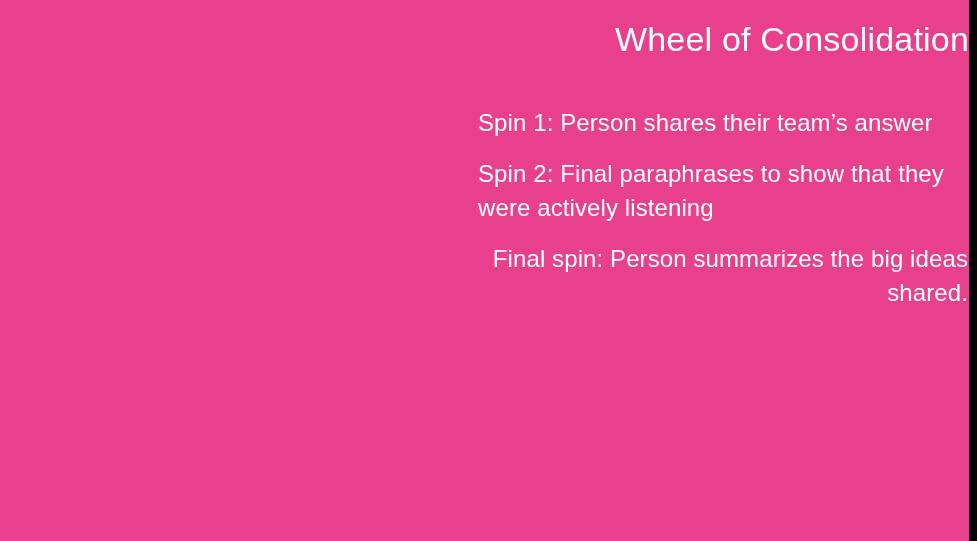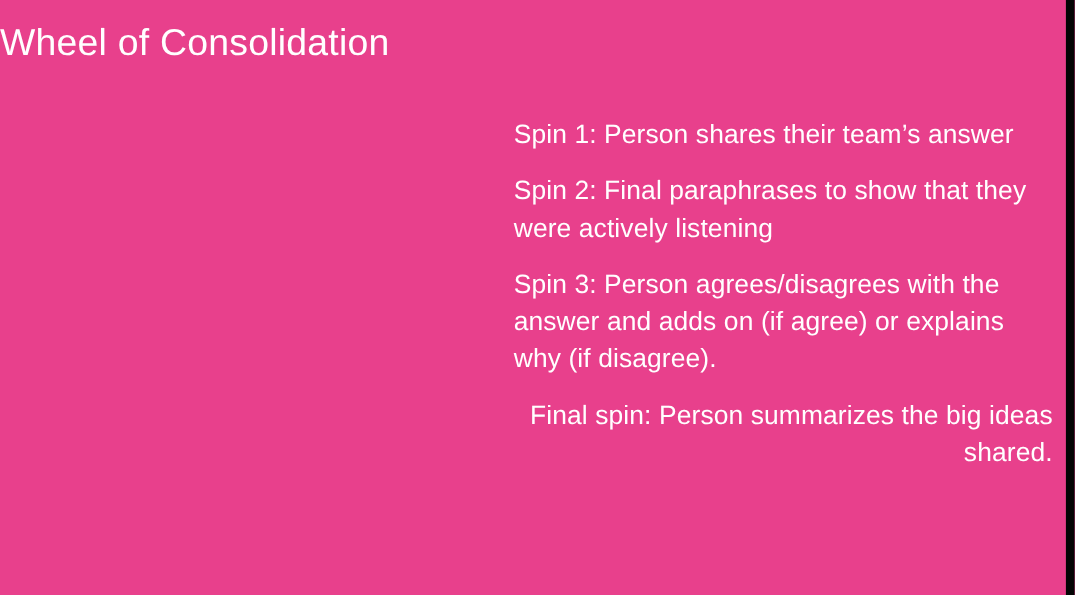--- a/index.html
+++ b/index.html
@@ -30,21 +30,21 @@
     height: 541px;
     background: #050505;
   }
 
   
   #slide-title {
     position: absolute;
     left: 0;
     top: 19px;
     width: 969px;
-    text-align: left;
+    text-align: right;
     color: #ffffff;
     font-family: "Liberation Sans", sans-serif;
     font-weight: 400;
     font-size: 34px;
     line-height: 40px;
     letter-spacing: 0.2px;
   }
 
   
   #left-column {
@@ -88,21 +88,21 @@
     font-weight: 700;
     font-size: 40px;
     line-height: 60px;
     letter-spacing: -1px;
     transform: scaleY(1.04);
   }
 
   
   #instructions {
     position: absolute;
-    left: 467px;
+    left: 478px;
     top: 106px;
     width: 490px;
   }
 
   .instruction-item {
     color: #ffffff;
     font-family: "Liberation Sans", sans-serif;
     font-weight: 400;
     font-size: 24px;
     line-height: 34px;
@@ -118,18 +118,17 @@
 <body>
 
 <div id="slide">
 
   <div id="slide-title">Wheel of Consolidation</div>
 
 
   <div id="instructions">
     <p class="instruction-item">Spin 1: Person shares their team’s answer</p>
     <p class="instruction-item">Spin 2: Final paraphrases to show that they were actively listening</p>
-    <p class="instruction-item">Spin 3: Person agrees/disagrees with the answer and adds on (if agree) or explains why (if disagree).</p>
     <p class="instruction-item">Final spin: Person summarizes the big ideas shared.</p>
   </div>
 
   <div id="edge-strip"></div>
 </div>
 
 </body></html>

